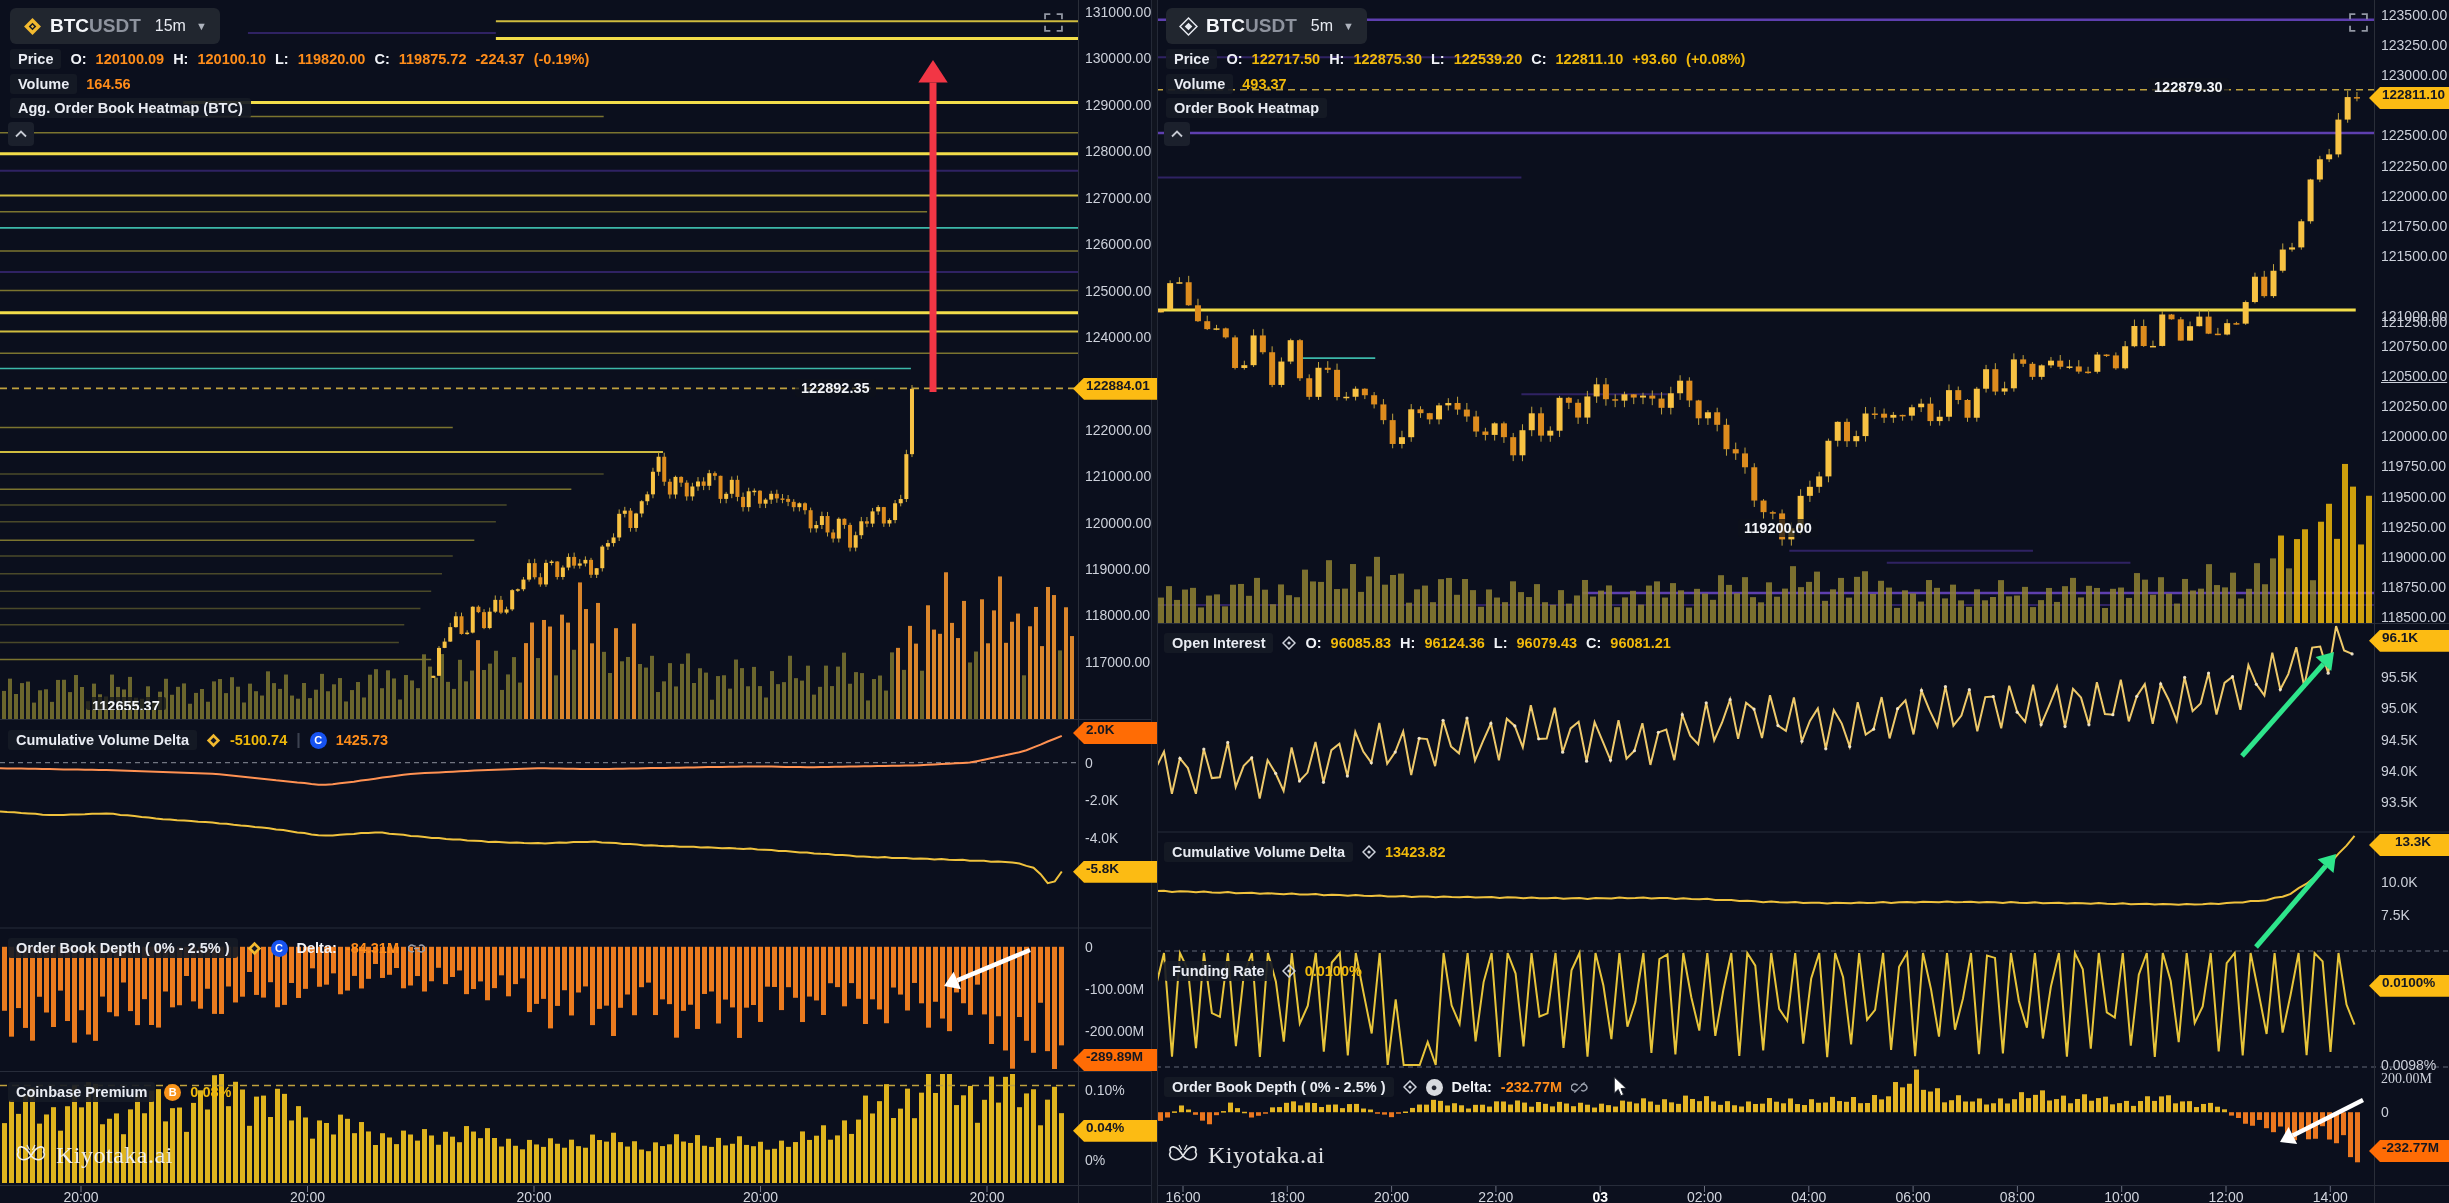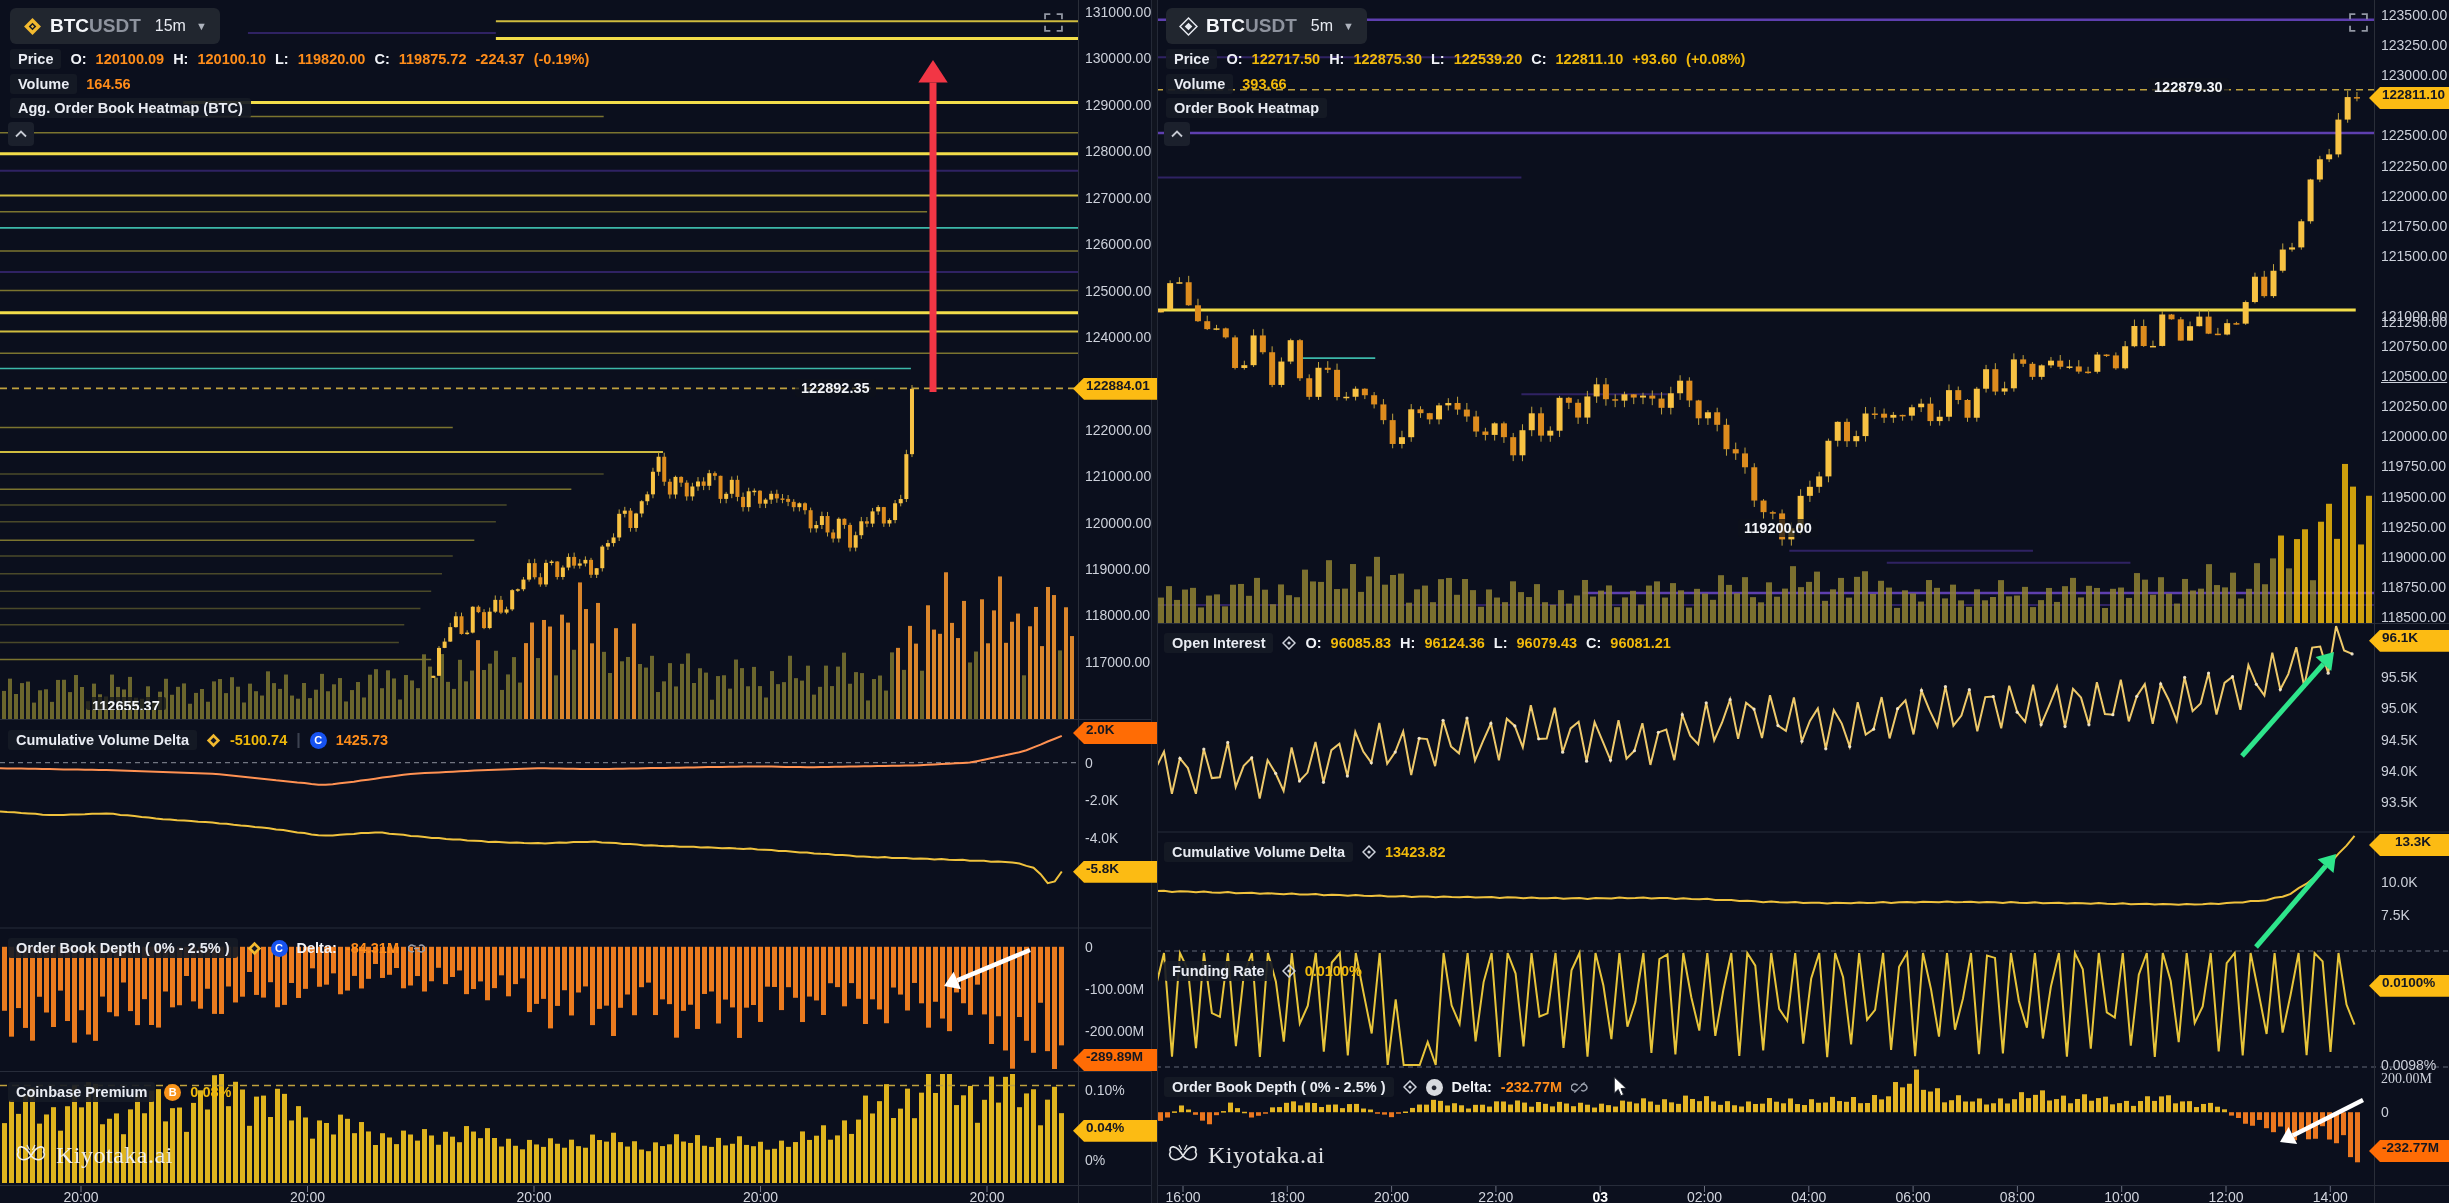--- a/index.html
+++ b/index.html
@@ -1504,21 +1504,21 @@
       <span class="vy">122875.30</span>
     <span class="k">L:</span>
       <span class="vy">122539.20</span>
     <span class="k">C:</span>
       <span class="vy">122811.10</span>
     <span class="vy">+93.60</span>
     <span class="vy">(+0.08%)</span>
   </div>
   <div class="hrow" style="left:1166px;top:73px;">
     <span class="chip">Volume</span>
-    <span class="vy">393.66</span>
+    <span class="vy">493.37</span>
   </div>
   <div class="hrow" style="left:1166px;top:97px;">
     <span class="chip">Order Book Heatmap</span>
   </div>
   <div class="sqbtn" style="left:1164px;top:122px;">
     <svg width="12" height="8" viewBox="0 0 12 8">
       <polyline points="1,6.5 6,1.5 11,6.5" fill="none" stroke="#c6cad3" stroke-width="1.8"></polyline>
       </svg>
   </div>
   <div class="sqbtn" style="left:2345px;top:10px;background:none;">

